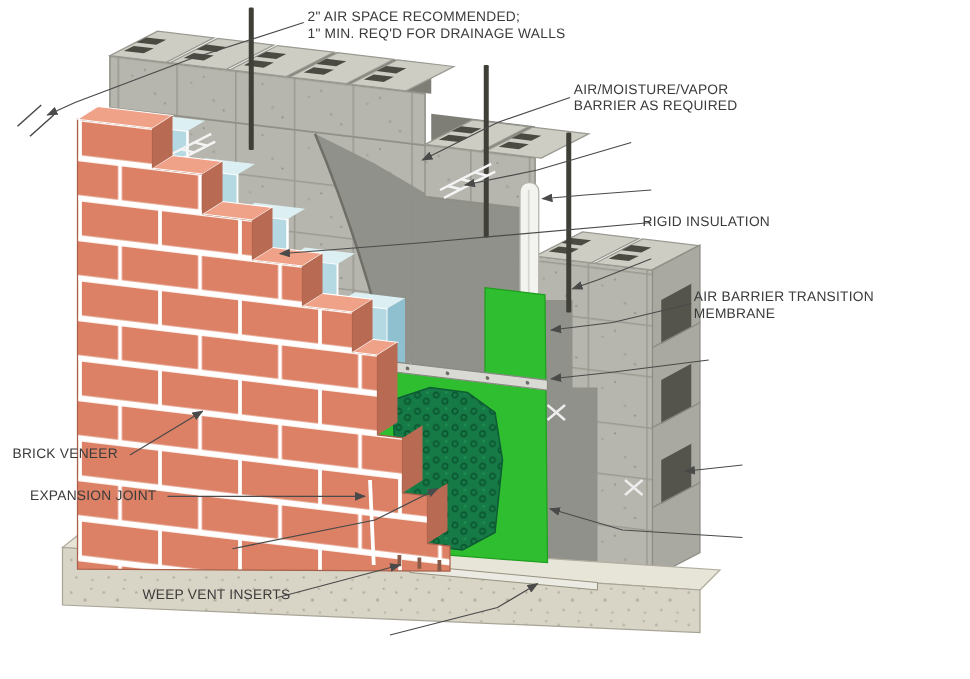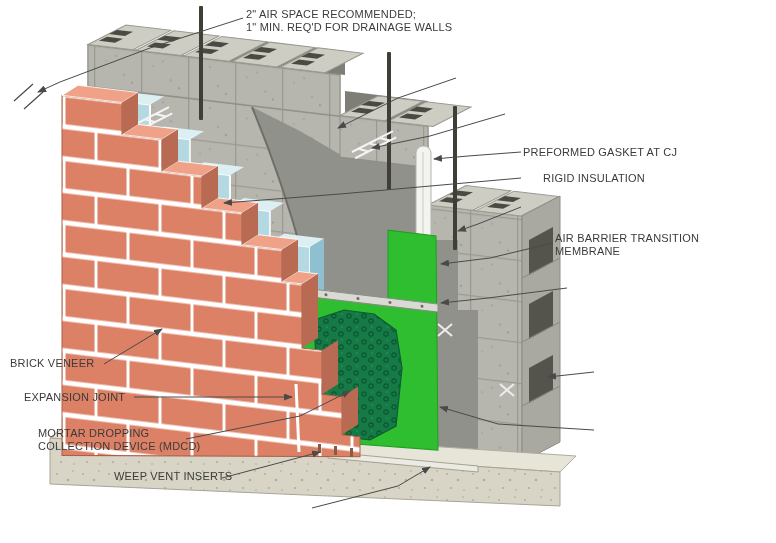--- a/index.html
+++ b/index.html
@@ -197,23 +197,22 @@
     <polyline points="134,397 292,397" marker-end="url(#arr)"></polyline>
     <polyline points="186,439 300,416 350,391" marker-end="url(#arr)"></polyline>
     <polyline points="222,478 320,452" marker-end="url(#arr)"></polyline>
     <polyline points="312,508 398,486 430,467" marker-end="url(#arr)"></polyline>
     <path d="M14,101L33,84 M24,109L43,92" stroke-width="1.2"></path>
   </g>
 </svg>
 
   <div class="lbl" style="left:246px;top:8px">2" AIR SPACE RECOMMENDED;
 1" MIN. REQ'D FOR DRAINAGE WALLS</div>
-  <div class="lbl" style="left:523px;top:146px">PREFORMED GASKET AT CJ</div>
-  <div class="lbl" style="left:543px;top:172px">RIGID INSULATION</div>
+  <div class="lbl" style="left:459px;top:66px">AIR/MOISTURE/VAPOR
+BARRIER AS REQUIRED</div>
+  <div class="lbl" style="left:514px;top:172px">RIGID INSULATION</div>
   <div class="lbl" style="left:555px;top:232px">AIR BARRIER TRANSITION
 MEMBRANE</div>
   <div class="lbl" style="left:10px;top:357px">BRICK VENEER</div>
   <div class="lbl" style="left:24px;top:391px">EXPANSION JOINT</div>
-  <div class="lbl" style="left:38px;top:427px">MORTAR DROPPING
-COLLECTION DEVICE (MDCD)</div>
   <div class="lbl" style="left:114px;top:470px">WEEP VENT INSERTS</div>
 
 </div>
 
 </body></html>

